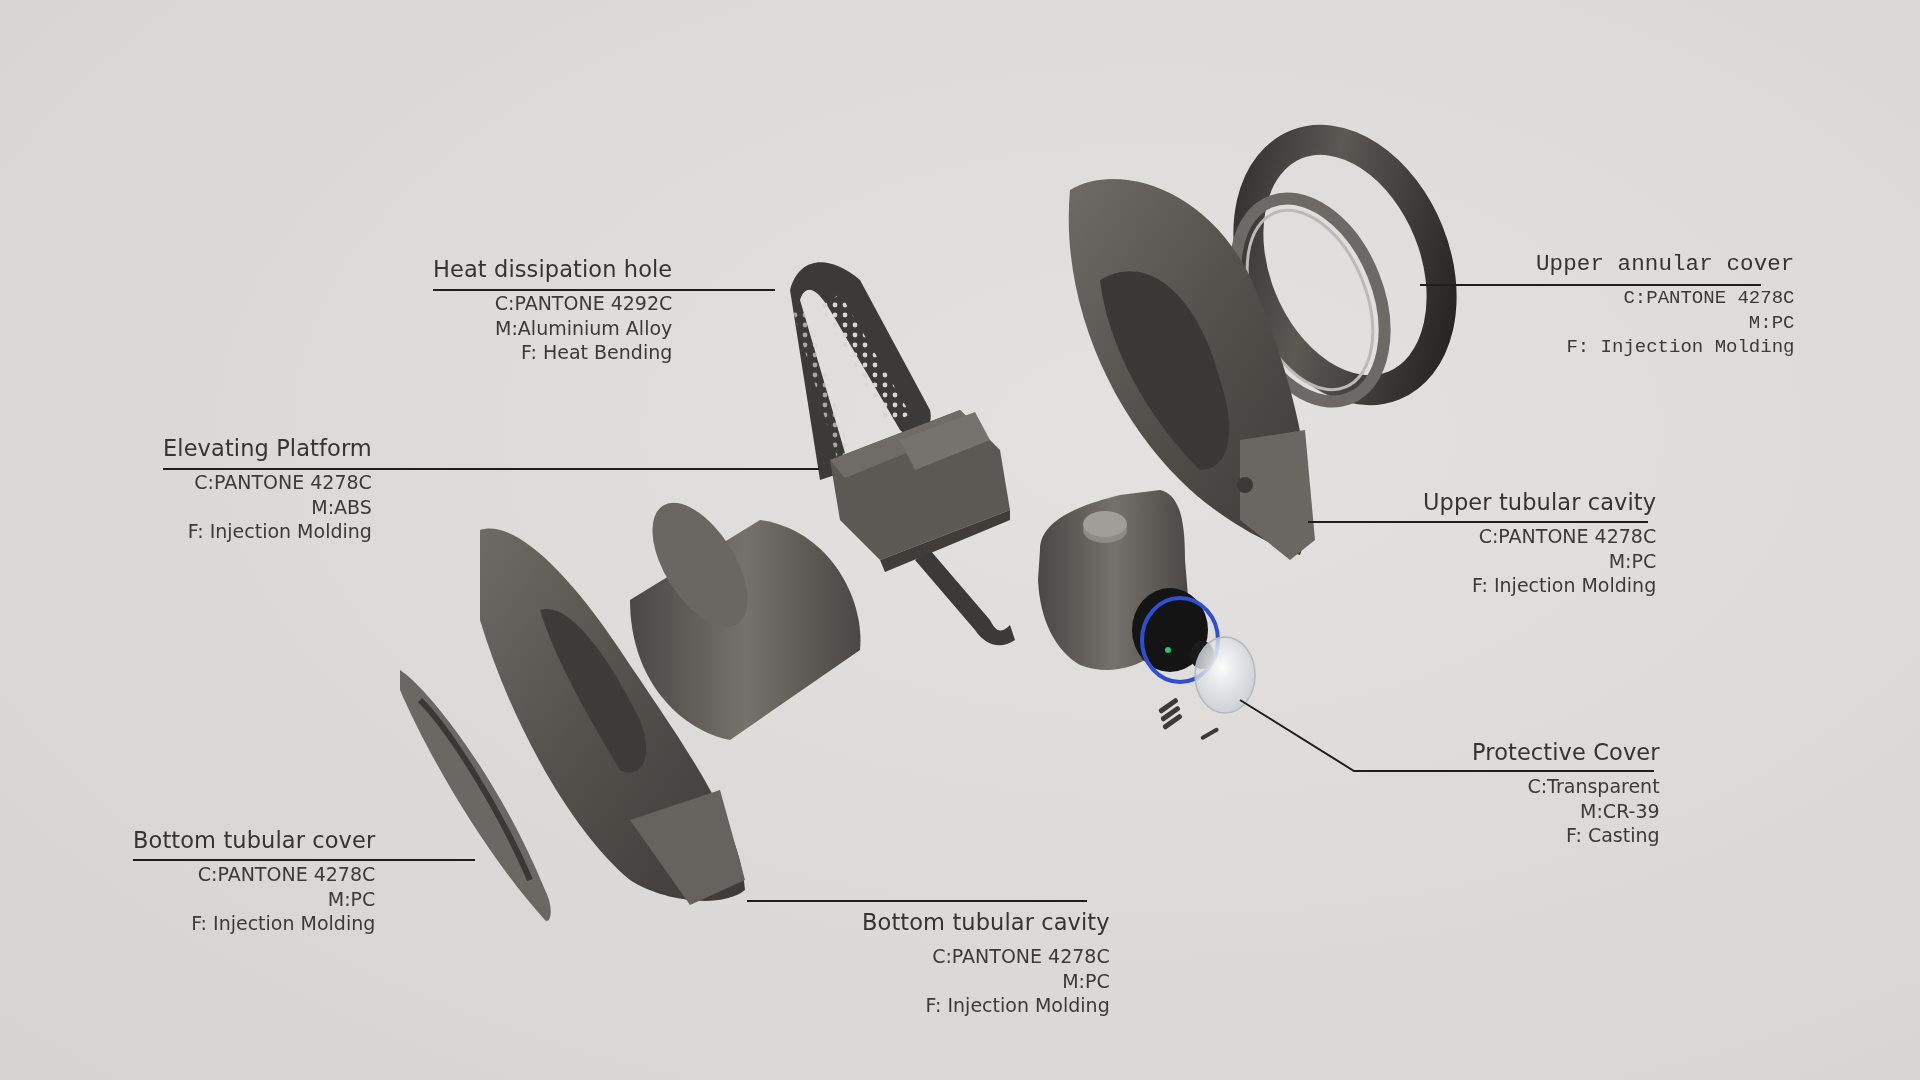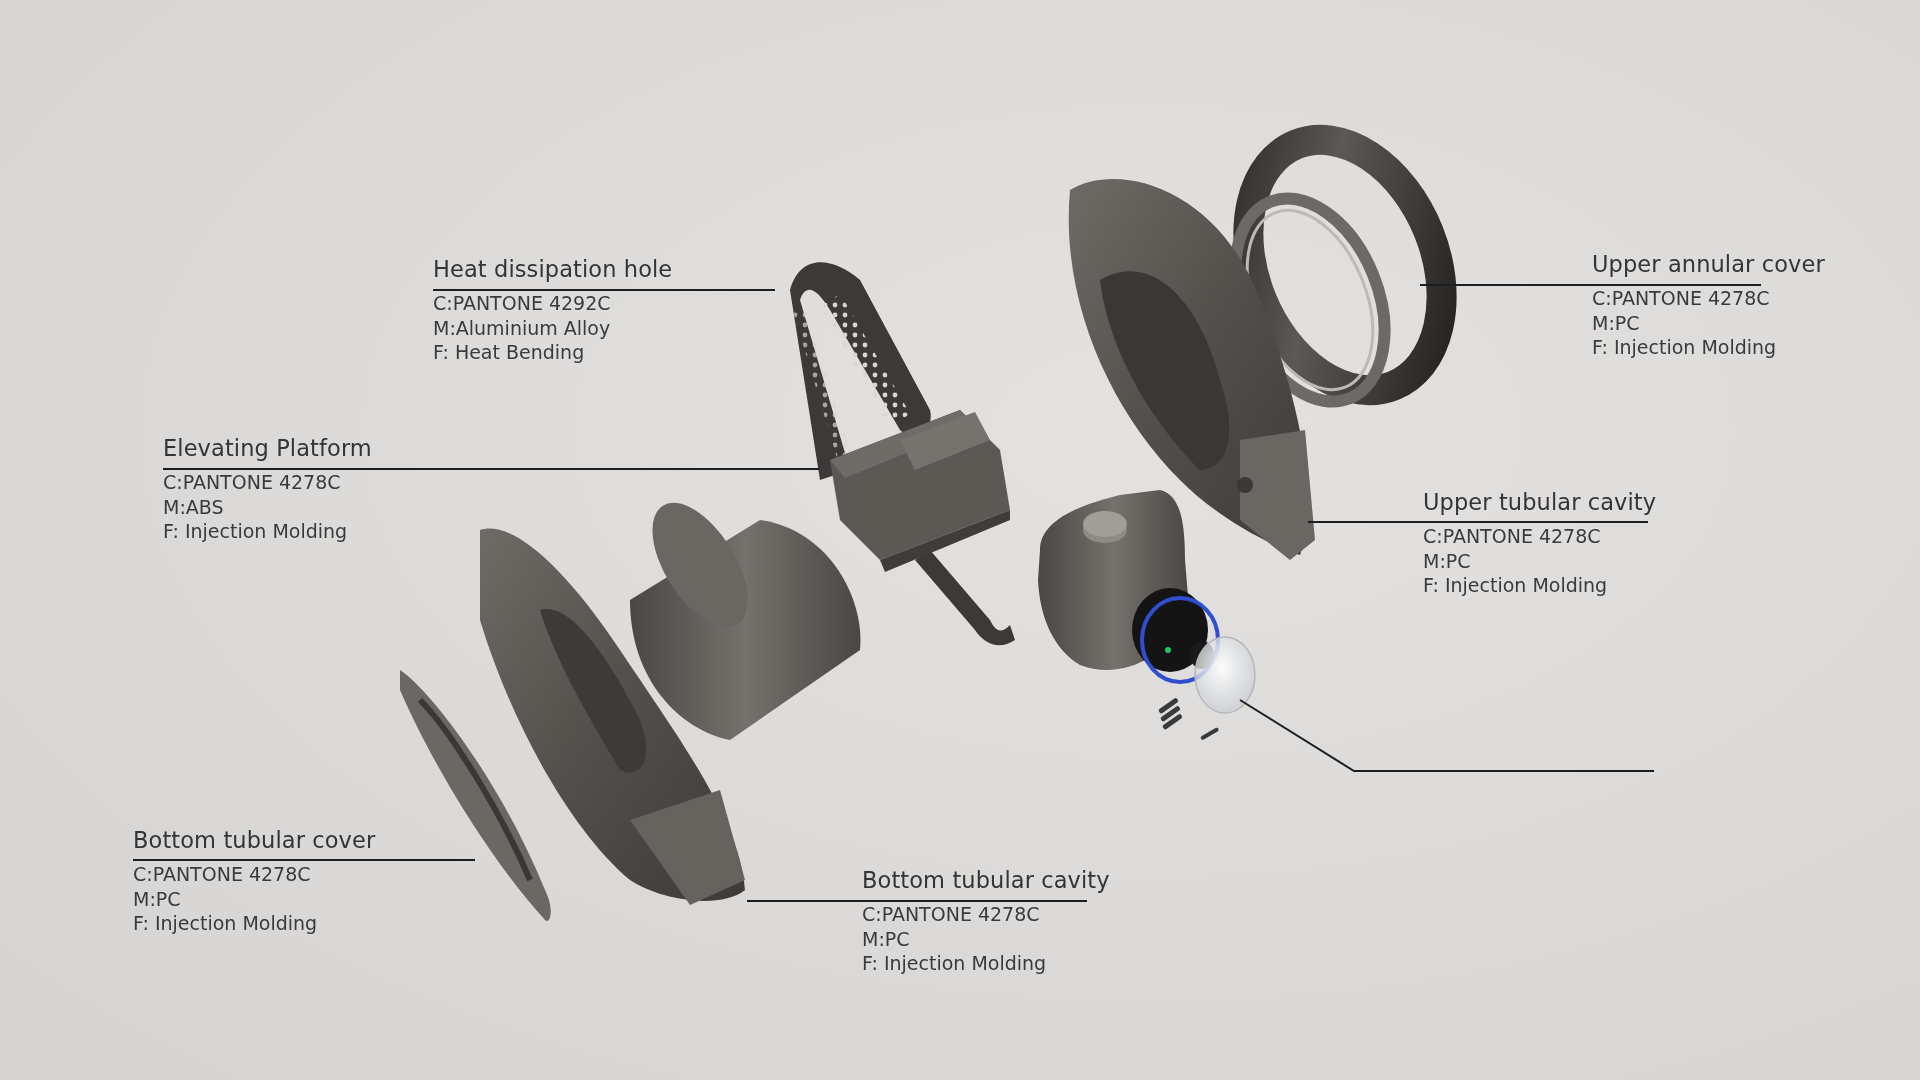--- a/index.html
+++ b/index.html
@@ -4,21 +4,21 @@
 <style>
   html, body { margin: 0; padding: 0; }
   body {
     width: 1920px; height: 1080px; overflow: hidden; position: relative;
     background: radial-gradient(ellipse at 60% 40%, #e4e2e0 0%, #dcdad8 55%, #d6d4d2 100%);
     font-family: "DejaVu Sans", sans-serif;
     color: #2e2e2e;
   }
   .stage { position: absolute; left: 0; top: 0; width: 1920px; height: 1080px; }
   .art { position: absolute; left: 0; top: 0; width: 1920px; height: 1080px; }
-  .callout { position: absolute; }
+  .callout { position: absolute; text-align: right; }
   .callout .title {
     font-size: 22.5px; font-weight: 500; color: #343434; letter-spacing: 0.1px;
     white-space: nowrap; line-height: 28px;
   }
   .callout .spec {
     font-size: 19px; color: #3a3a3a; line-height: 24.5px; white-space: nowrap;
   }
   .leader { position: absolute; height: 2px; background: #1e1e1e; }
 </style>
 </head>
@@ -132,46 +132,53 @@
   </div>
 
   <div class="callout" style="left:163px; top:434px;">
     <div class="title">Elevating Platform</div>
     <div style="height:8px"></div>
     <div class="spec">C:PANTONE 4278C</div>
     <div class="spec">M:ABS</div>
     <div class="spec">F: Injection Molding</div>
   </div>
 
-  <div class="callout" style="left:1592px; top:250px;">
+  <div class="callout" style="left:1536px; top:250px;font-family:Liberation Mono, monospace;">
     <div class="title">Upper annular cover</div>
     <div style="height:8px"></div>
     <div class="spec">C:PANTONE 4278C</div>
     <div class="spec">M:PC</div>
     <div class="spec">F: Injection Molding</div>
   </div>
 
   <div class="callout" style="left:1423px; top:488px;">
     <div class="title">Upper tubular cavity</div>
     <div style="height:8px"></div>
     <div class="spec">C:PANTONE 4278C</div>
     <div class="spec">M:PC</div>
     <div class="spec">F: Injection Molding</div>
   </div>
 
+  <div class="callout" style="left:1472px; top:738px;">
+    <div class="title">Protective Cover</div>
+    <div style="height:8px"></div>
+    <div class="spec">C:Transparent</div>
+    <div class="spec">M:CR-39</div>
+    <div class="spec">F: Casting</div>
+  </div>
 
   <div class="callout" style="left:133px; top:826px;">
     <div class="title">Bottom tubular cover</div>
     <div style="height:8px"></div>
     <div class="spec">C:PANTONE 4278C</div>
     <div class="spec">M:PC</div>
     <div class="spec">F: Injection Molding</div>
   </div>
 
-  <div class="callout" style="left:862px; top:866px;">
+  <div class="callout" style="left:862px; top:908px;">
     <div class="title">Bottom tubular cavity</div>
     <div style="height:8px"></div>
     <div class="spec">C:PANTONE 4278C</div>
     <div class="spec">M:PC</div>
     <div class="spec">F: Injection Molding</div>
   </div>
 
 </div>
 
 </body></html>

